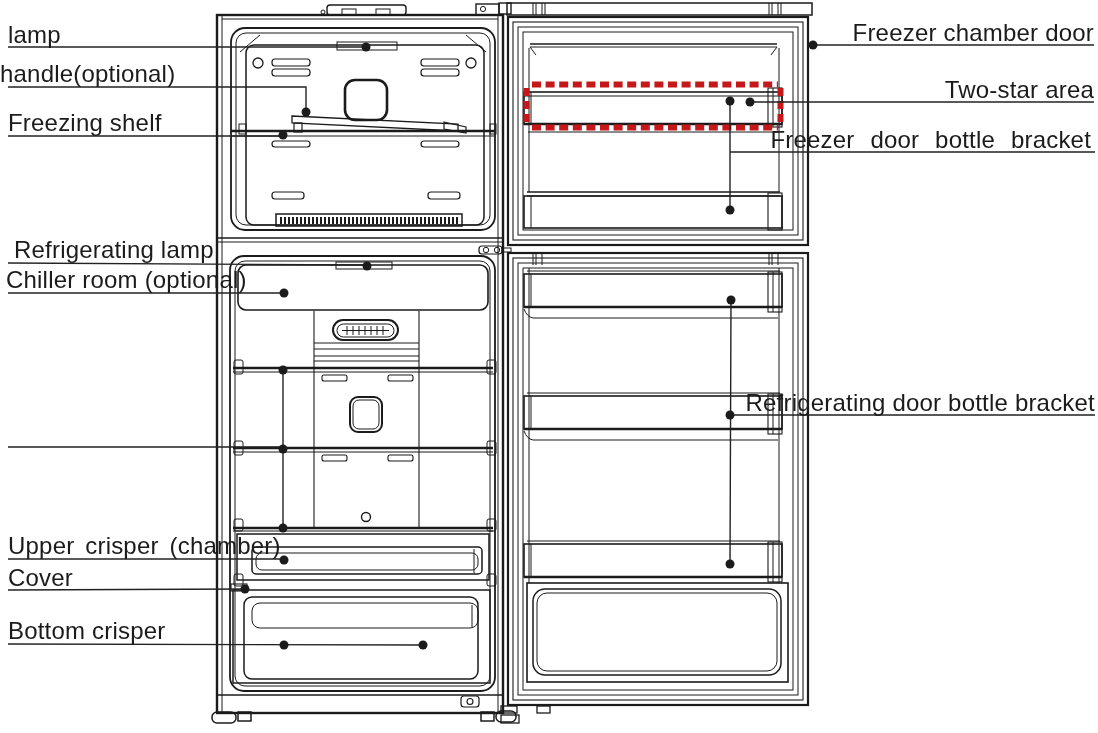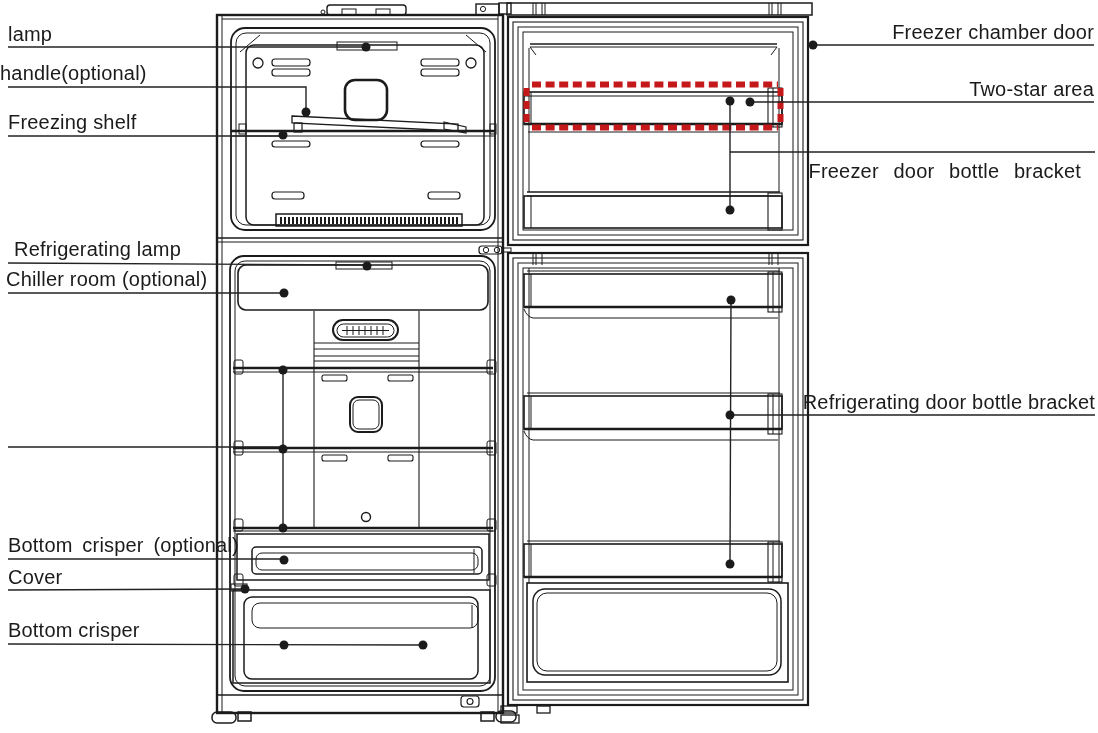--- a/index.html
+++ b/index.html
@@ -2,38 +2,38 @@
 <html><head>
 <meta charset="utf-8">
 <style>
   html,body{margin:0;padding:0;background:#ffffff;}
   #stage{
     position:relative;width:1098px;height:733px;background:#ffffff;
     font-family:"Liberation Sans", sans-serif;color:#1b1b1b;overflow:hidden;
   }
   #diagram-svg{position:absolute;left:0;top:0;}
   .callout{
-    position:absolute;font-size:20px;line-height:23px;white-space:nowrap;
+    position:absolute;font-size:24px;line-height:23px;white-space:nowrap;
     color:#1b1b1b;letter-spacing:.2px;
   }
   .callout.right{}
   
   .lbl-lamp{left:8px;top:23px;}
   .lbl-handle{left:0;top:62px;}
   .lbl-freezing-shelf{left:8px;top:111px;}
   .lbl-refrigerating-lamp{left:14px;top:238px;}
   .lbl-chiller-room{left:6px;top:268px;}
   .lbl-refrigerating-shelf{left:8px;top:422px;}
   .lbl-upper-crisper{left:8px;top:534px;word-spacing:4px;}
   .lbl-cover{left:8px;top:566px;}
   .lbl-bottom-crisper{left:8px;top:619px;text-align:right;}
   
   .lbl-freezer-chamber-door{right:4px;top:21px;}
   .lbl-two-star-area{right:4px;top:78px;}
-  .lbl-freezer-door-bottle-bracket{right:17px;top:128px;word-spacing:9px;margin-top:32px;}
+  .lbl-freezer-door-bottle-bracket{right:7px;top:128px;word-spacing:9px;}
   .lbl-refrigerating-door-bottle-bracket{right:3px;top:391px;}
 </style>
 </head>
 <body>
 
 <div id="stage">
 
   <svg id="diagram-svg" width="1098" height="733" viewBox="0 0 1098 733" fill="none" stroke="#1b1b1b" stroke-linecap="butt" stroke-linejoin="miter">
 
     <defs>
@@ -314,21 +314,21 @@
       <circle cx="730" cy="415" r="4.5" fill="#1b1b1b" stroke="none"></circle>
       <circle cx="730" cy="564" r="4.5" fill="#1b1b1b" stroke="none"></circle>
     </g>
   </svg>
 
   <div class="callout lbl-lamp">lamp</div>
   <div class="callout lbl-handle">handle(optional)</div>
   <div class="callout lbl-freezing-shelf">Freezing shelf</div>
   <div class="callout lbl-refrigerating-lamp">Refrigerating lamp</div>
   <div class="callout lbl-chiller-room">Chiller room (optional)</div>
-  <div class="callout lbl-upper-crisper">Bottom crisper (optional)</div>
+  <div class="callout lbl-upper-crisper">Upper crisper (chamber)</div>
   <div class="callout lbl-cover">Cover</div>
   <div class="callout lbl-bottom-crisper">Bottom crisper</div>
 
   <div class="callout right lbl-freezer-chamber-door">Freezer chamber door</div>
   <div class="callout right lbl-two-star-area">Two-star area</div>
   <div class="callout right lbl-freezer-door-bottle-bracket">Freezer door bottle bracket</div>
   <div class="callout right lbl-refrigerating-door-bottle-bracket">Refrigerating door bottle bracket</div>
 
 </div>
 

